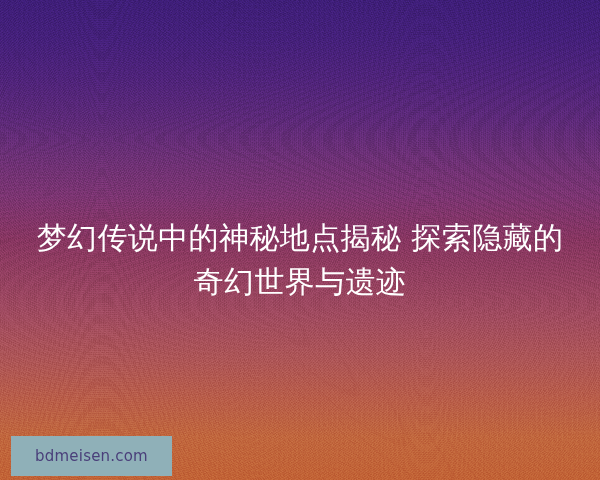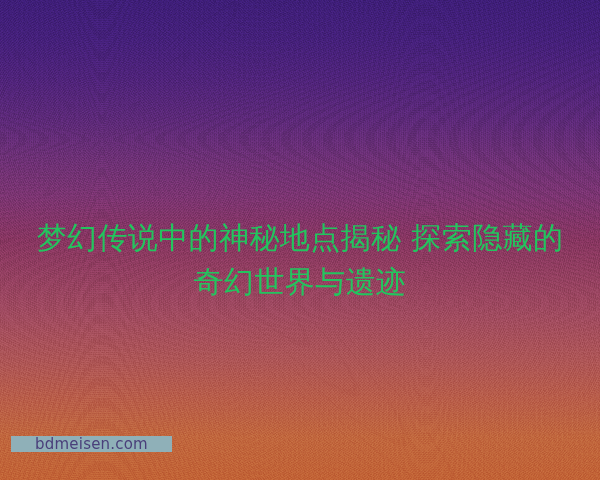--- a/index.html
+++ b/index.html
@@ -69,36 +69,36 @@
 
   
   .hero-title {
     position: absolute;
     left: 0;
     right: 0;
     top: 196px;
     padding: 0 26px;
     box-sizing: border-box;
     text-align: center;
-    color: #22c55e;
+    color: #ffffff;
     font-size: 30px;
     line-height: 44px;
     font-weight: 400;
     letter-spacing: 0.4px;
     white-space: pre-line;
     z-index: 3;
   }
 
   
   .watermark-badge {
     position: absolute;
     left: 11px;
     top: 436px;
     width: 161px;
-    height: 16px;
+    height: 40px;
     background: #8fb0b8;
     display: flex;
     align-items: center;
     justify-content: center;
     z-index: 4;
   }
   .watermark-text {
     color: #4a3f7a;
     font-size: 15px;
     line-height: 1;

